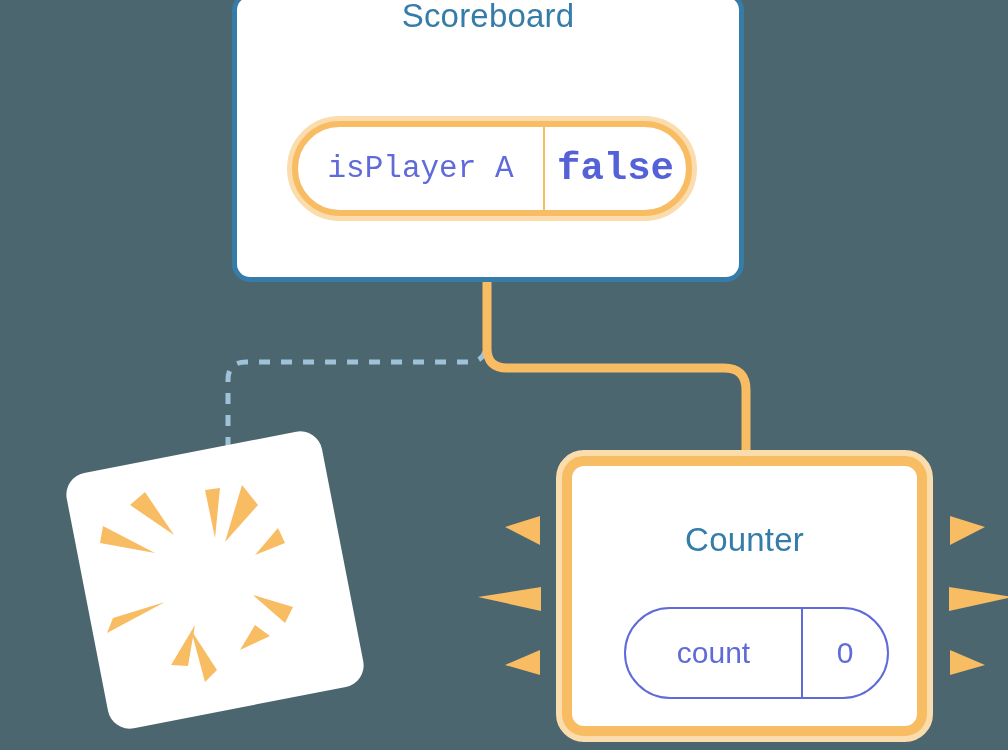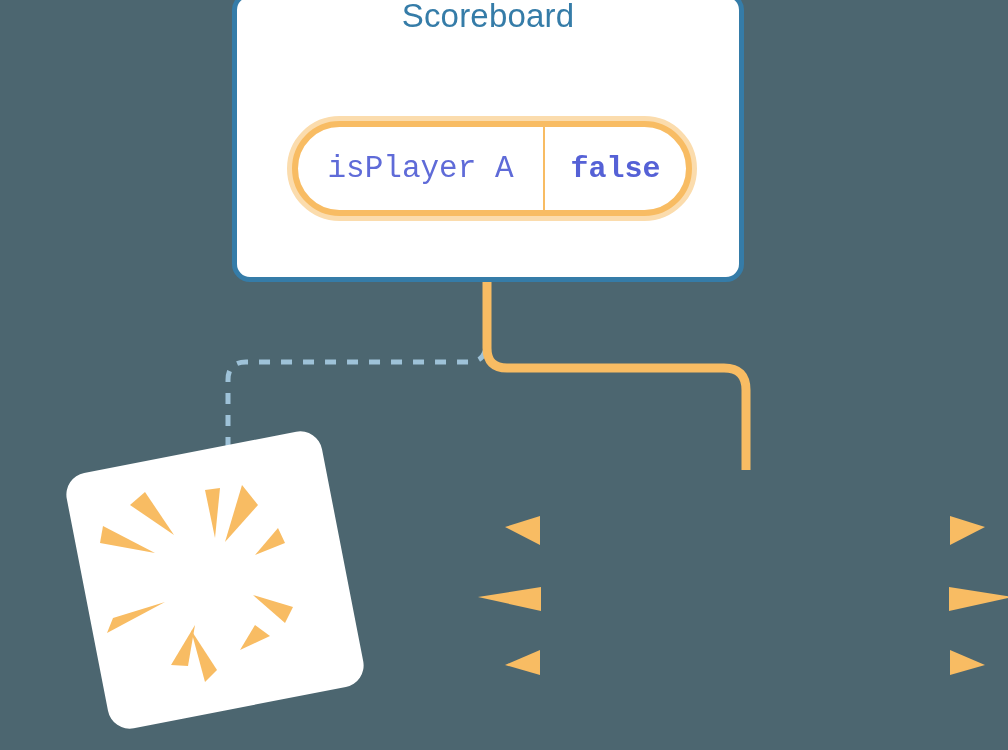--- a/index.html
+++ b/index.html
@@ -98,21 +98,21 @@
     color: #5f6bd8;
     font-size: 31px;
     border-right: 2px solid #f8bc63;
   }
   .pill-hl .pill-val {
     flex: 1;
     display: flex;
     align-items: center;
     justify-content: center;
     color: #5561d6;
-    font-size: 30px;
+    font-size: 39px;
     font-weight: bold;
   }
 
   
   .card-counter {
     position: absolute;
     left: 556px;
     top: 450px;
     width: 377px;
     height: 292px;
@@ -268,14 +268,25 @@
         <polygon points="193,78 200,93 170,105"></polygon>
         <polygon points="208,157 200,173 168,145"></polygon>
         <polygon points="170,175 185,186 155,200"></polygon>
         <polygon points="28,168 22,183 80,152"></polygon>
         <polygon points="86,215 103,216 110,175"></polygon>
         <polygon points="132,220 120,232 106,180"></polygon>
       </g>
     </svg>
   </div>
 
+  <div class="card-counter">
+    <div class="counter-halo"></div>
+    <div class="counter-body">
+      <div class="card-title">Counter</div>
+
+      <div class="pill-plain">
+        <div class="pill-key">count</div>
+        <div class="pill-val">0</div>
+      </div>
+    </div>
+  </div>
 
 </div>
 
 </body></html>

